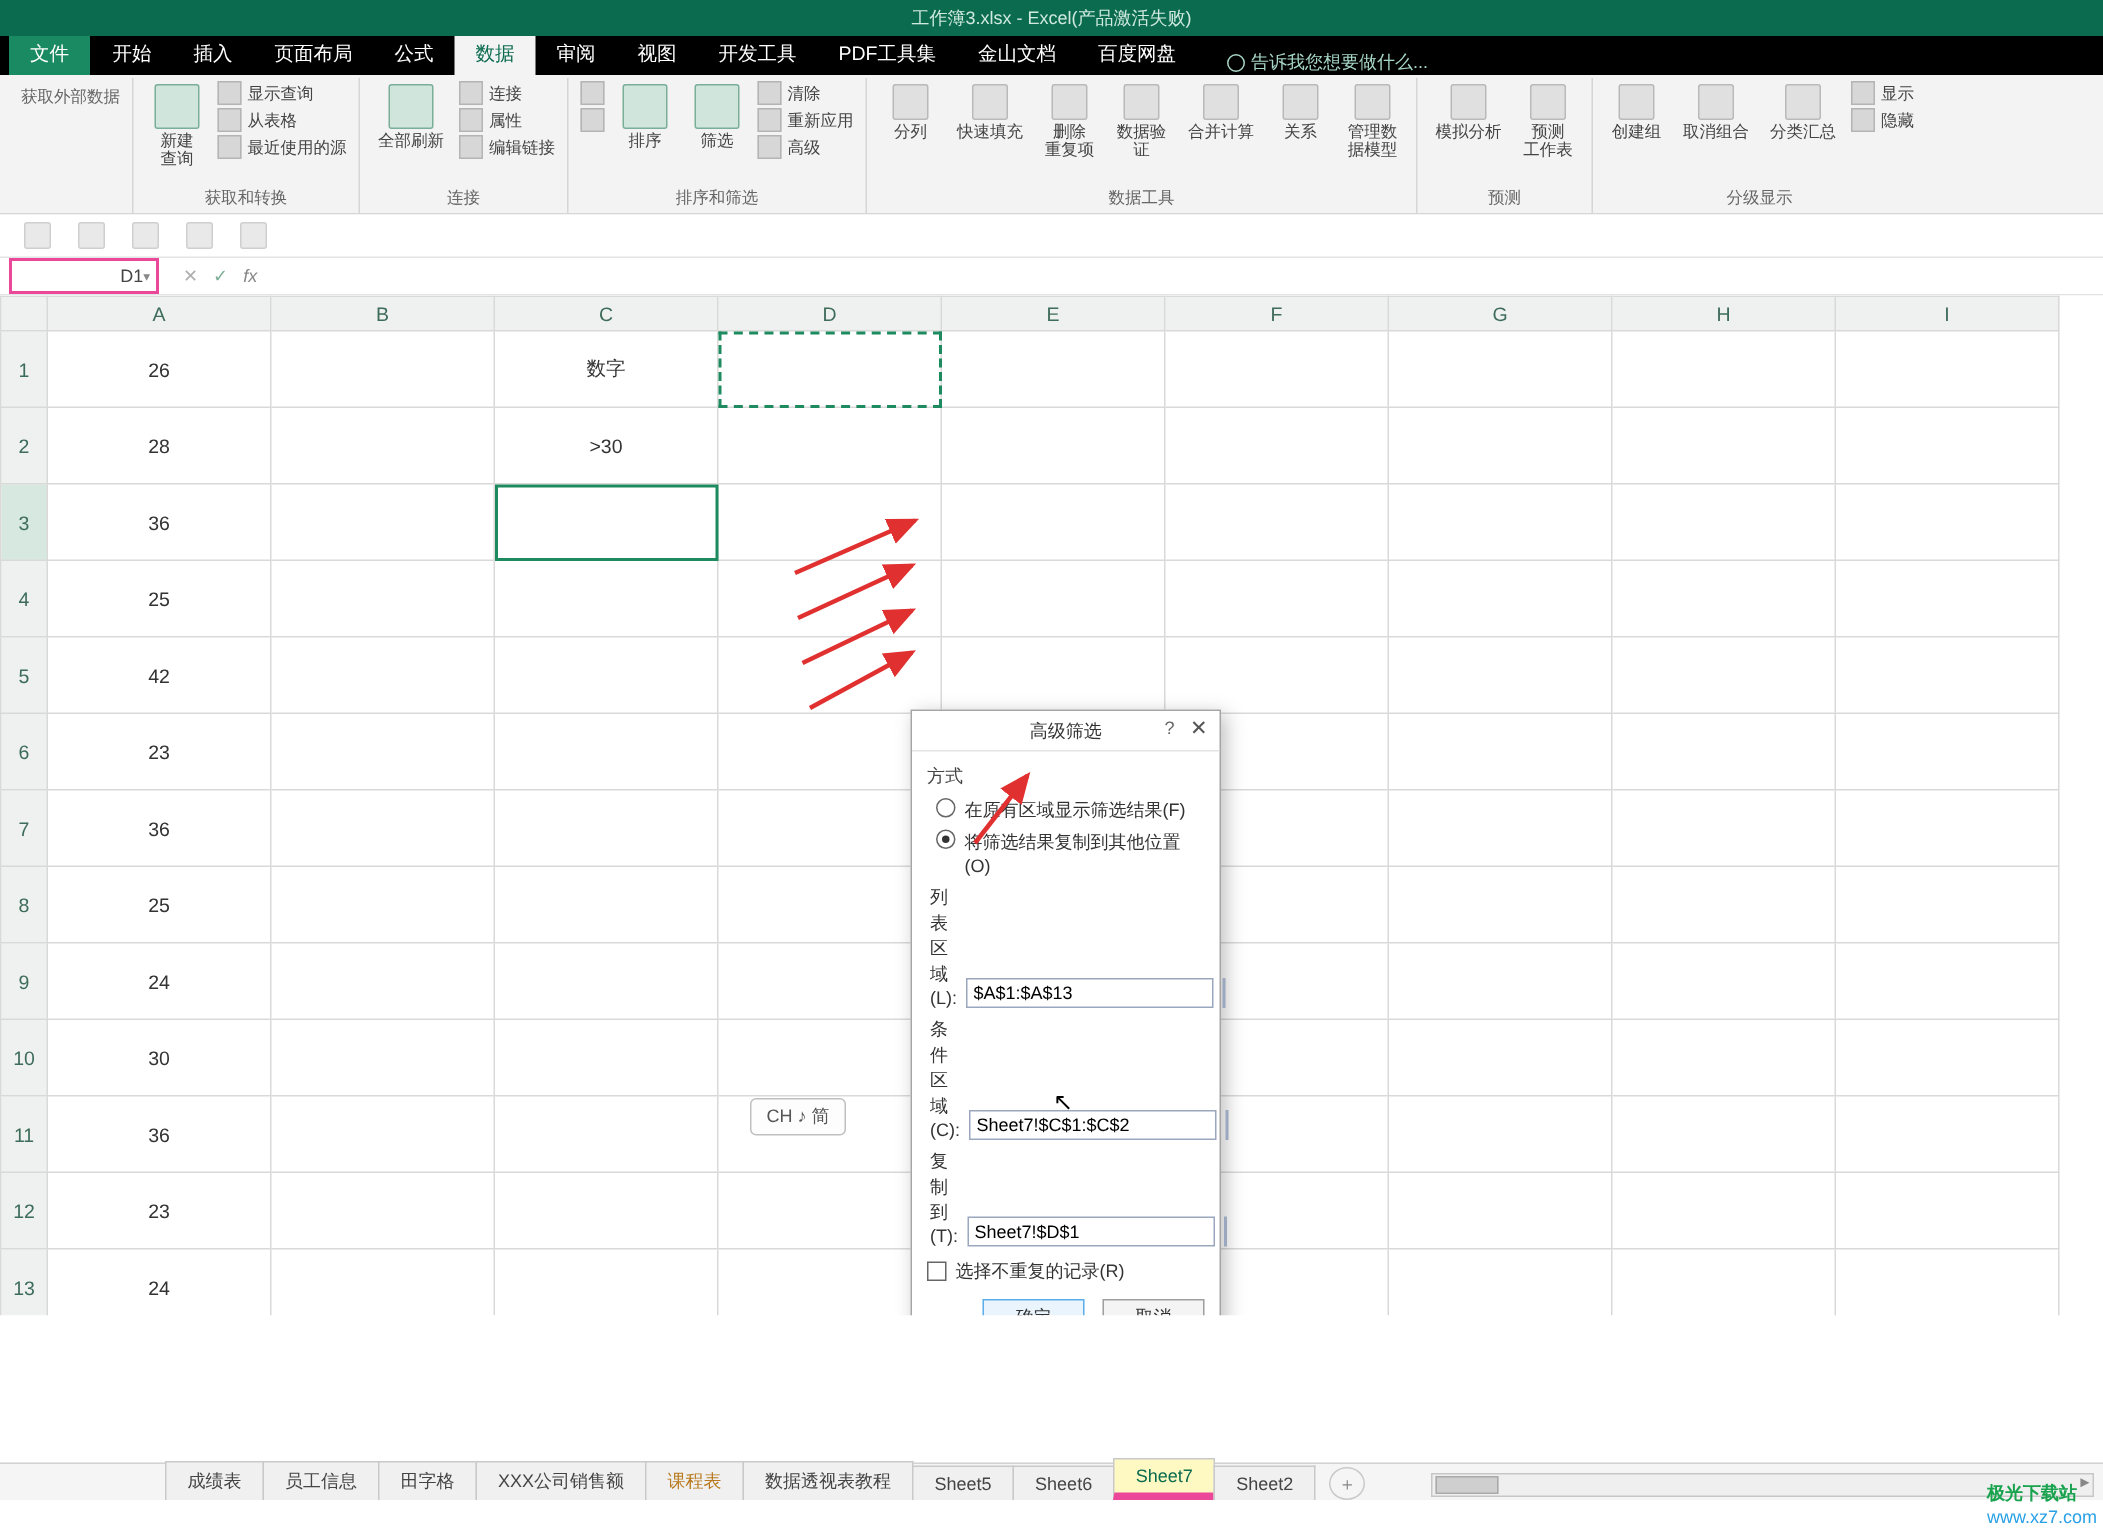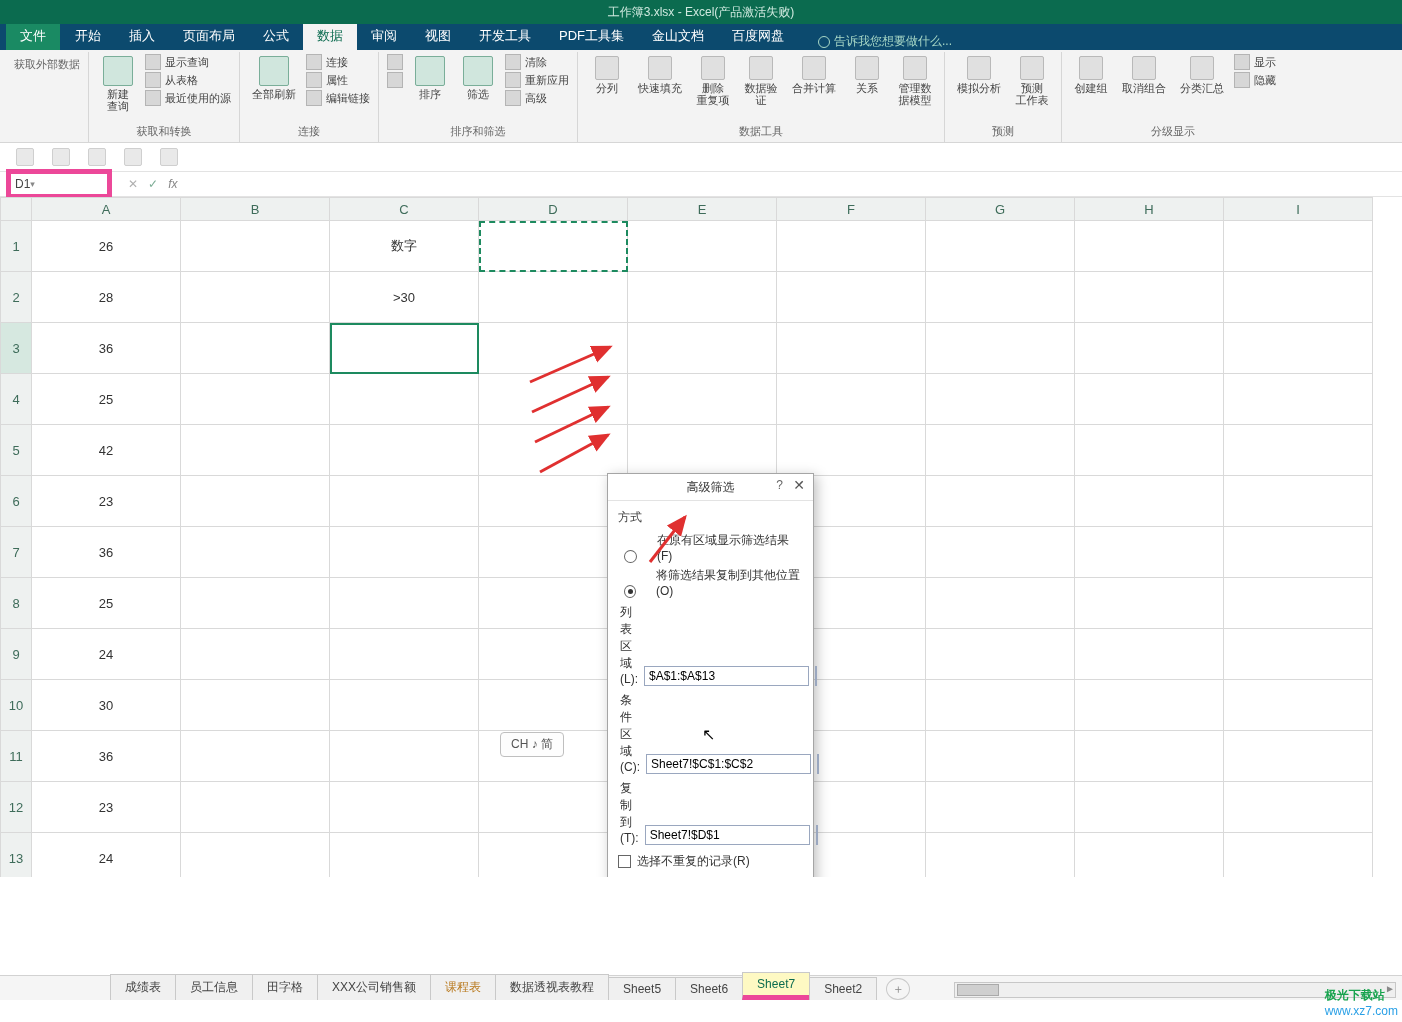--- a/index.html
+++ b/index.html
@@ -1,37 +1,37 @@
 <!DOCTYPE html>
 <html><head>
 <meta charset="utf-8">
 <style>
 html,body{margin:0;padding:0;font-family:"Microsoft YaHei",Arial,sans-serif;font-size:12px;color:#333;background:#fff;overflow:hidden}
 .titlebar{height:24px;background:#0b6b4f;color:#cfe9df;display:flex;align-items:center;justify-content:center;font-size:12px;position:relative}
-.tabs{height:26px;background:#0c4a6e;display:flex;align-items:flex-end;padding-left:6px}
+.tabs{height:26px;background:#000000;display:flex;align-items:flex-end;padding-left:6px}
 .tab{padding:5px 14px;color:#fff;cursor:default;font-size:13px}
 .tab.file{background:#1a8a63;margin-right:1px}
 .tab.active{background:#f3f3f3;color:#0b6b4f}
 .tell-me{color:#a7d7c6;font-size:12px;margin-left:20px;display:flex;align-items:center;gap:4px}
 .bulb{width:10px;height:10px;border:1px solid #a7d7c6;border-radius:50%;display:inline-block}
 .ribbon{height:90px;background:#f3f3f3;border-bottom:1px solid #d6d6d6;display:flex;padding:2px 6px 0;gap:0}
 .rgroup{display:flex;flex-direction:column;border-right:1px solid #d6d6d6;padding:2px 8px 0}
 .rgroup-body{display:flex;gap:6px;flex:1;align-items:flex-start}
 .rgroup-label{text-align:center;font-size:11px;color:#666;padding:3px 0}
 .rbtn{display:flex;flex-direction:column;align-items:center;justify-content:flex-start;gap:2px;padding:2px 4px;text-align:center;min-width:34px}
 .rbtn .ic{width:22px;height:22px;background:#e0e0e0;border:1px solid #b9b9b9;border-radius:2px}
 .rbtn .ic.big{width:28px;height:28px;background:#d0e6dd;border-color:#7aae99}
 .rbtn .lbl{font-size:11px;color:#444;line-height:12px}
 .mini-list{display:flex;flex-direction:column;gap:2px}
 .mini-item{display:flex;align-items:flex-end;gap:4px;font-size:11px;color:#444}
 .mini-ic{width:14px;height:14px;background:#d7d7d7;border:1px solid #b4b4b4}
 .qat{height:28px;background:#fff;border-bottom:1px solid #e3e3e3;display:flex;align-items:center;gap:18px;padding-left:16px}
 .qat-ic{width:16px;height:16px;background:#e9e9e9;border:1px solid #cfcfcf;border-radius:2px}
 .name-fx{height:24px;background:#fff;border-bottom:1px solid #e3e3e3;display:flex;align-items:center}
-.namebox{width:88px;height:20px;border:5px solid #ec4899;margin-left:6px;padding:0 4px;display:flex;align-items:center;justify-content:flex-start;font-size:12px;color:#444}
+.namebox{width:88px;height:20px;border:2px solid #ec4899;margin-left:6px;padding:0 4px;display:flex;align-items:center;justify-content:flex-end;font-size:12px;color:#444}
 .namebox .chev{color:#888;font-size:9px}
 .fxbar{display:flex;align-items:center;gap:10px;margin-left:16px;color:#9a9a9a}
 .fxbar .x{color:#b0b0b0}
 .fxbar .chk{color:#7eae97}
 .fxbar .fx{font-style:italic;color:#888}
 .grid-area{position:relative;height:680px;overflow:hidden;background:#fff}
 table.sheet{border-collapse:collapse;table-layout:fixed}
 table.sheet th,table.sheet td{border:1px solid #d9d9d9;font-size:13px;color:#333;text-align:center;background:#fff}
 table.sheet th{background:#eef1f0;color:#3e6c5a;font-weight:normal}
 th.corner{width:28px;height:20px;border-left:1px solid #c9c9c9;border-top:1px solid #c9c9c9}
@@ -42,21 +42,21 @@
 .colA{width:146px}.colB{width:146px}.colC{width:146px}.colD{width:146px}.colE{width:146px}.colF{width:146px}.colG{width:146px}.colH{width:146px}.colI{width:146px}
 .sel-cell{outline:2px solid #1d8a5f;outline-offset:-2px}
 .dashed-range{outline:2px dashed #1d8a5f;outline-offset:-2px}
 
 .dialog{position:absolute;left:607px;top:276px;width:205px;background:#fff;border:1px solid #a5a5a5;box-shadow:3px 3px 12px rgba(0,0,0,.25);font-size:12px}
 .dlg-title{display:flex;align-items:center;justify-content:center;height:26px;position:relative;border-bottom:1px solid #e3e3e3;color:#333}
 .dlg-title .help{position:absolute;right:30px;top:4px;color:#666}
 .dlg-title .close{position:absolute;right:8px;top:3px;font-size:14px;color:#555}
 .dlg-body{padding:8px 10px 10px}
 .dlg-sec{margin-bottom:6px;color:#444}
-.radio-row{display:flex;align-items:flex-end;gap:20px;margin:4px 0 4px 6px}
+.radio-row{display:flex;align-items:flex-start;gap:6px;margin:4px 0 4px 6px}
 .radio{width:11px;height:11px;border:1px solid #666;border-radius:50%;display:inline-flex;align-items:center;justify-content:center}
 .radio.sel::after{content:"";width:5px;height:5px;background:#333;border-radius:50%}
 .field-row{display:flex;align-items:flex-end;gap:6px;margin:6px 2px}
 .field-row label{width:66px;text-align:left}
 .field-row input{flex:1;height:18px;border:1px solid #9aa7bf;padding:0 4px;font-size:12px}
 .rangebtn{width:18px;height:18px;border:1px solid #9aa7bf;background:linear-gradient(#fbe7e7,#f5c9c9)}
 .chk-row{display:flex;align-items:center;gap:6px;margin:8px 0 10px 0}
 .chkbx{width:11px;height:11px;border:1px solid #666}
 .dlg-btns{display:flex;justify-content:flex-end;gap:12px}
 .dlg-btn{width:66px;height:22px;border:1px solid #9f9f9f;background:#f4f4f4;font-size:12px;display:flex;align-items:center;justify-content:center}

